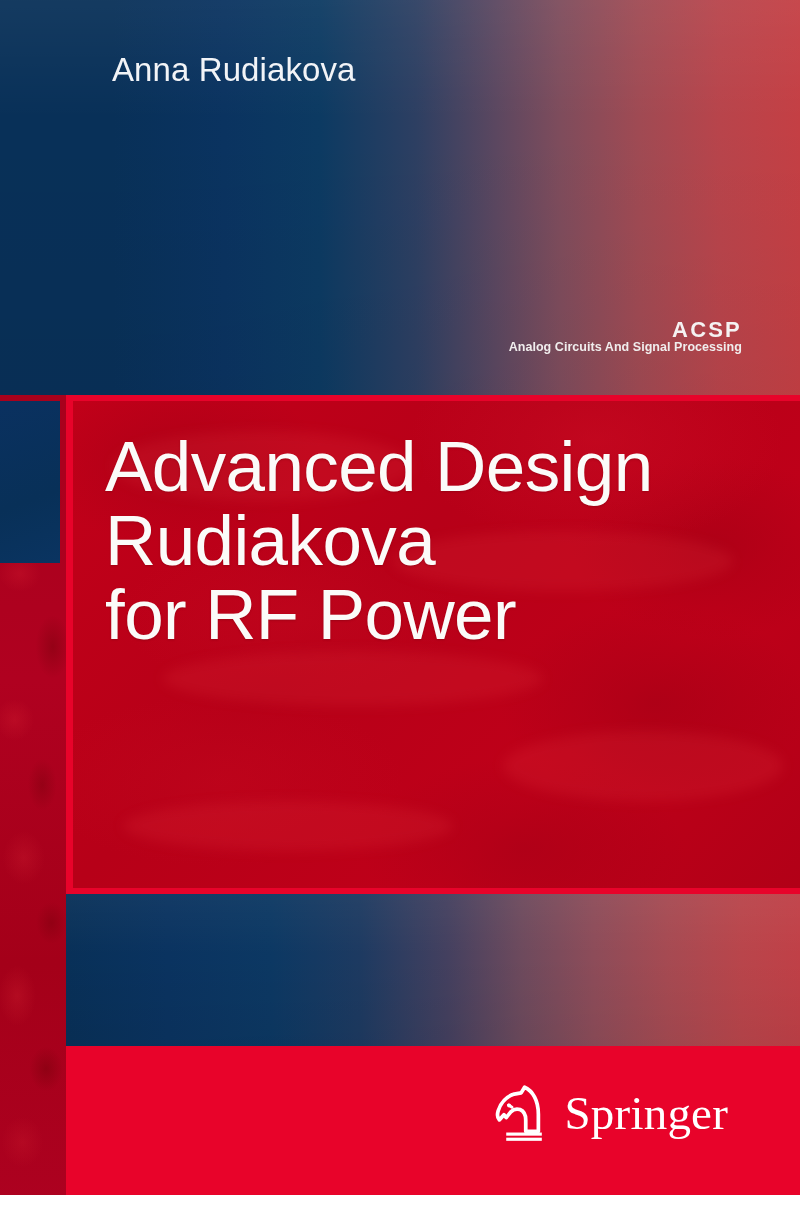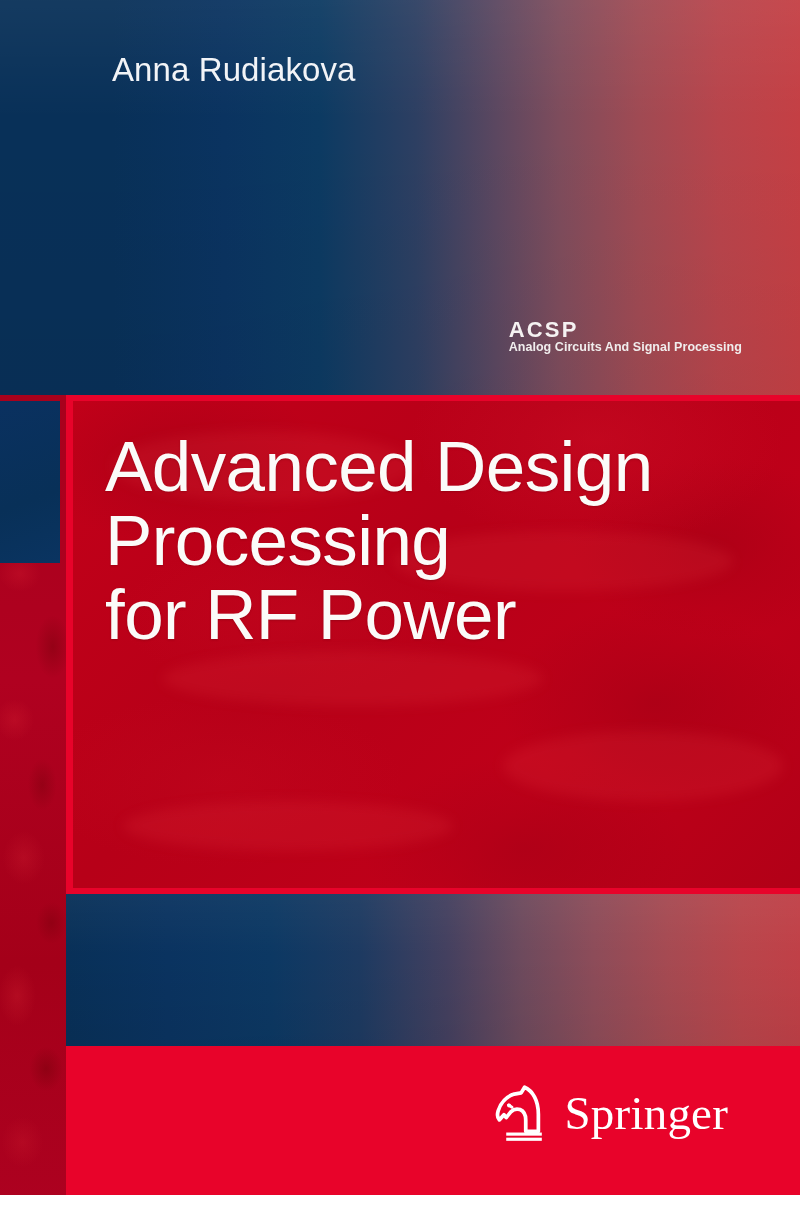--- a/index.html
+++ b/index.html
@@ -64,21 +64,21 @@
     letter-spacing: 0.1px;
     font-weight: 400;
     white-space: nowrap;
   }
 
   
   .series-badge {
     position: absolute;
     right: 58px;
     top: 318px;
-    text-align: left;
+    text-align: right;
   }
   .series-acronym {
     color: #f5f2f2;
     font-size: 22px;
     font-weight: 700;
     letter-spacing: 2.2px;
     line-height: 1.05;
   }
   .series-name {
     color: #f0eded;
@@ -261,21 +261,21 @@
   <div class="title-panel">
     <div class="panel-wisp" style="left:40px; top:30px; width:300px; height:70px;"></div>
     <div class="panel-wisp" style="left:320px; top:130px; width:340px; height:60px;"></div>
     <div class="panel-wisp" style="left:90px; top:250px; width:380px; height:55px;"></div>
     <div class="panel-wisp" style="left:430px; top:330px; width:280px; height:70px;"></div>
     <div class="panel-wisp" style="left:50px; top:400px; width:330px; height:50px;"></div>
   </div>
 
   <div class="title">
     <div class="title-line">Advanced Design</div>
-    <div class="title-line">Processing</div>
+    <div class="title-line">Rudiakova</div>
     <div class="title-line">for RF Power</div>
   </div>
 
   <div class="lower-navy-band">
     <div class="lower-navy-sheen"></div>
   </div>
 
   <div class="footer"></div>
 
   <div class="springer-logo">

